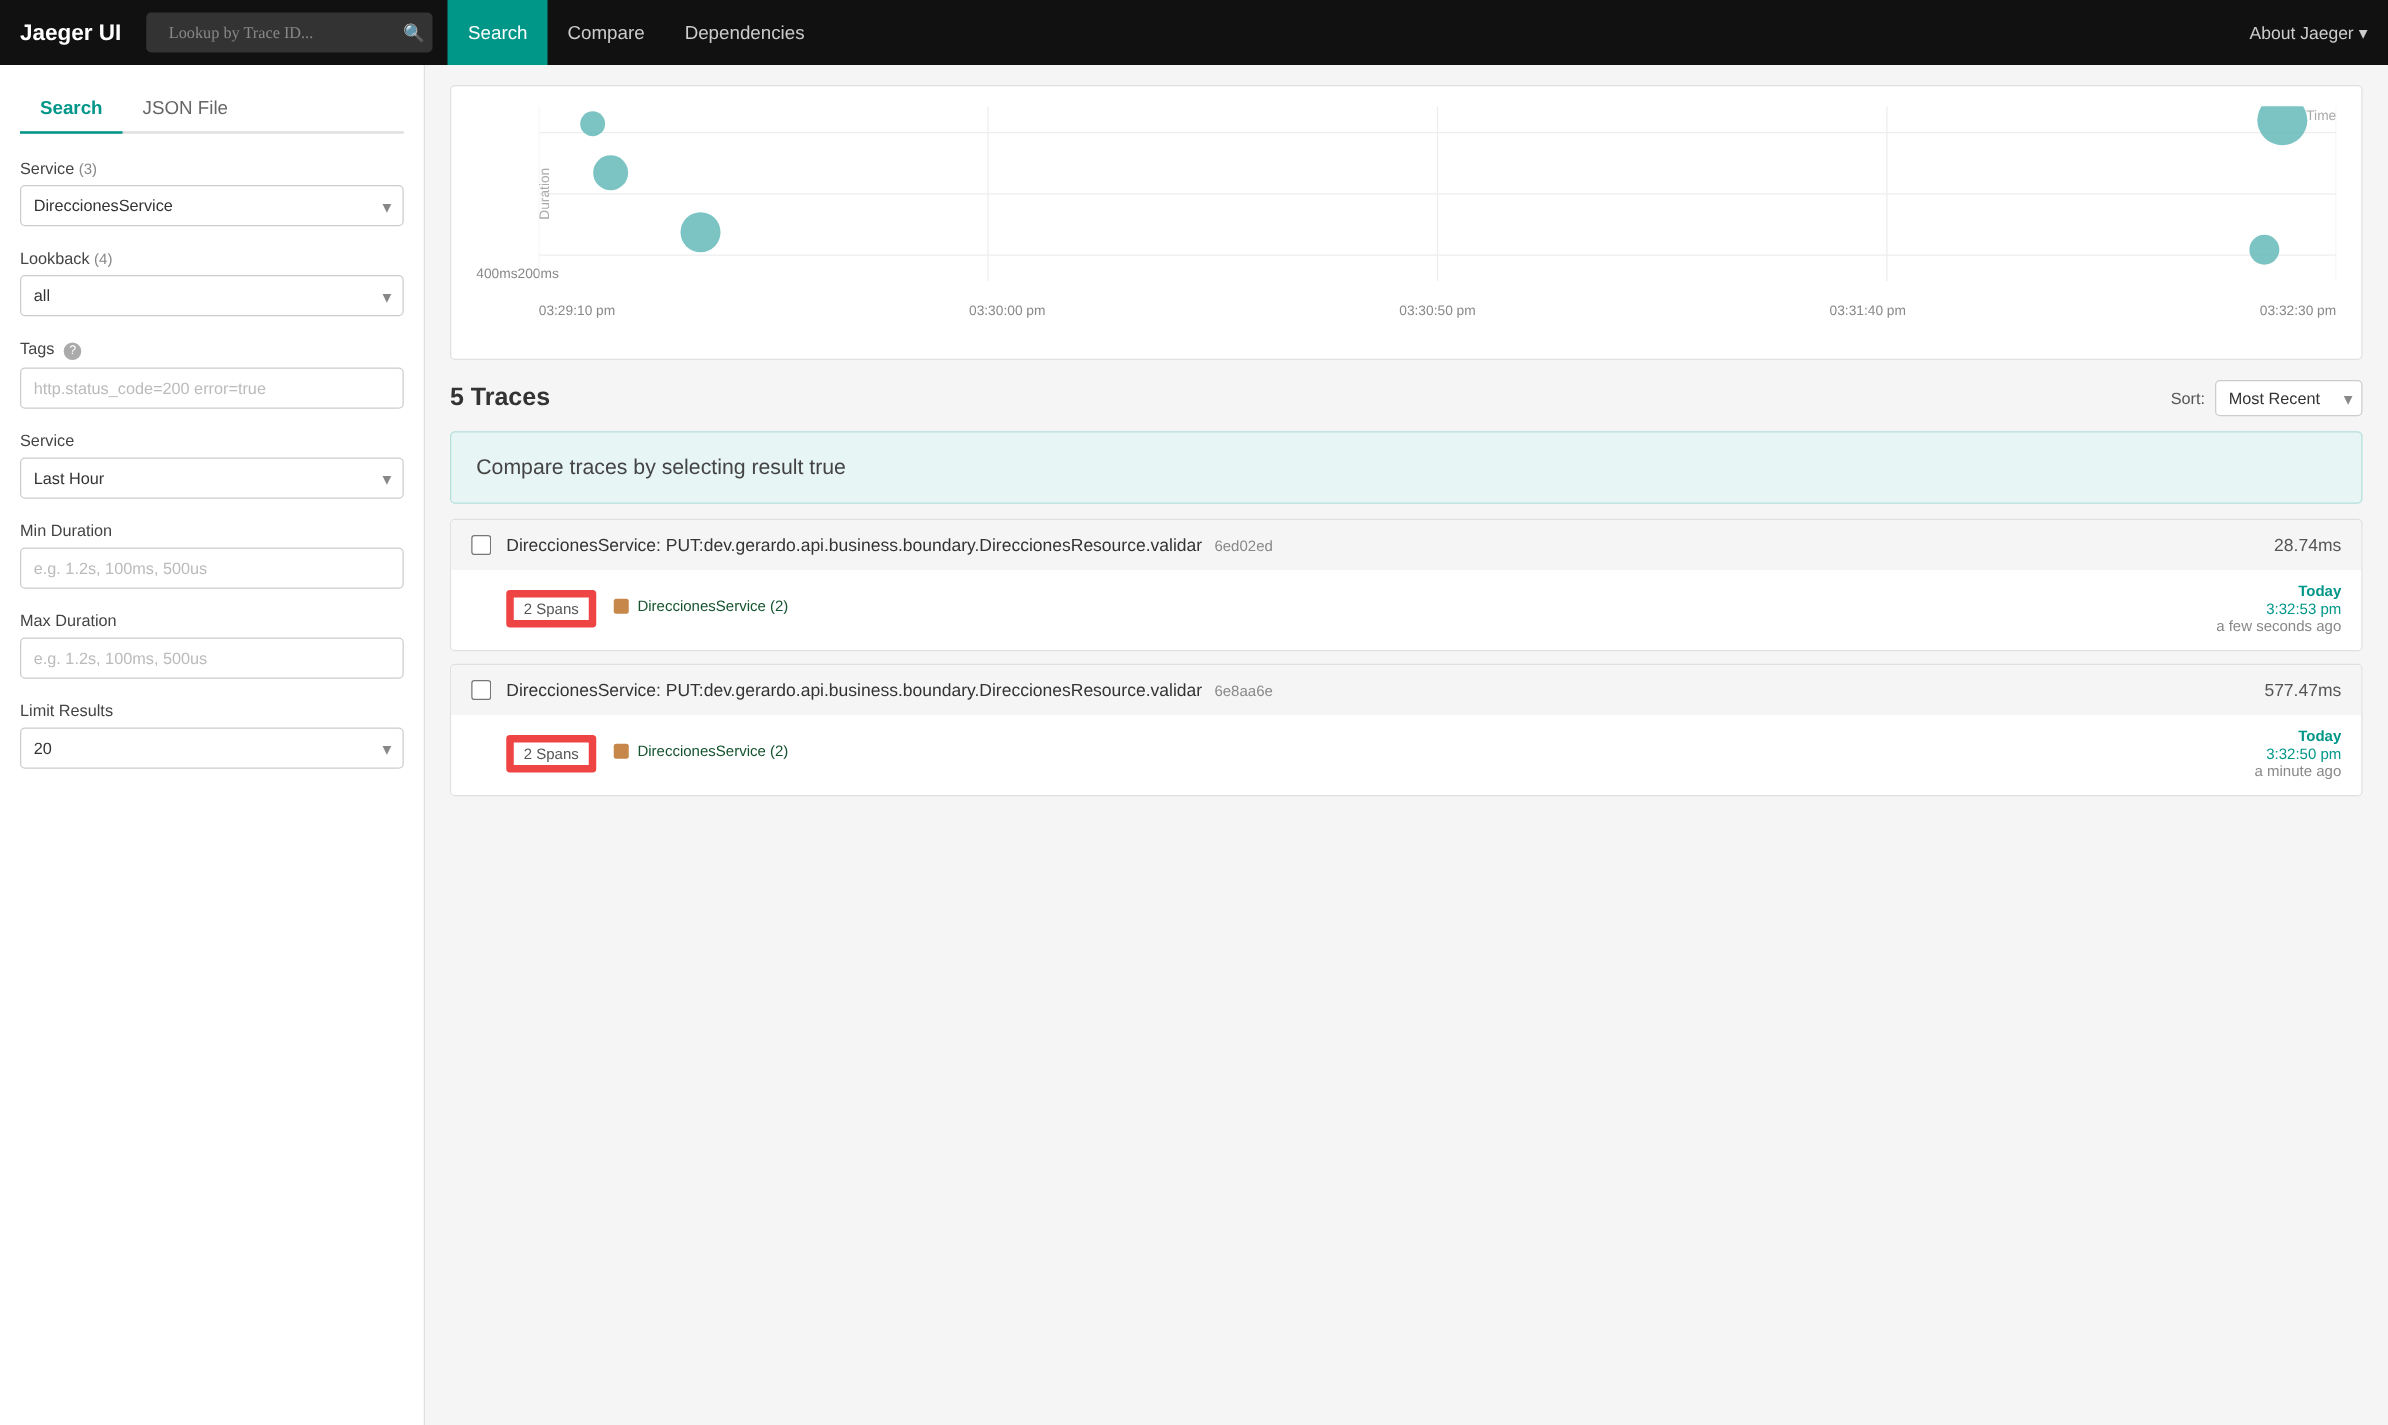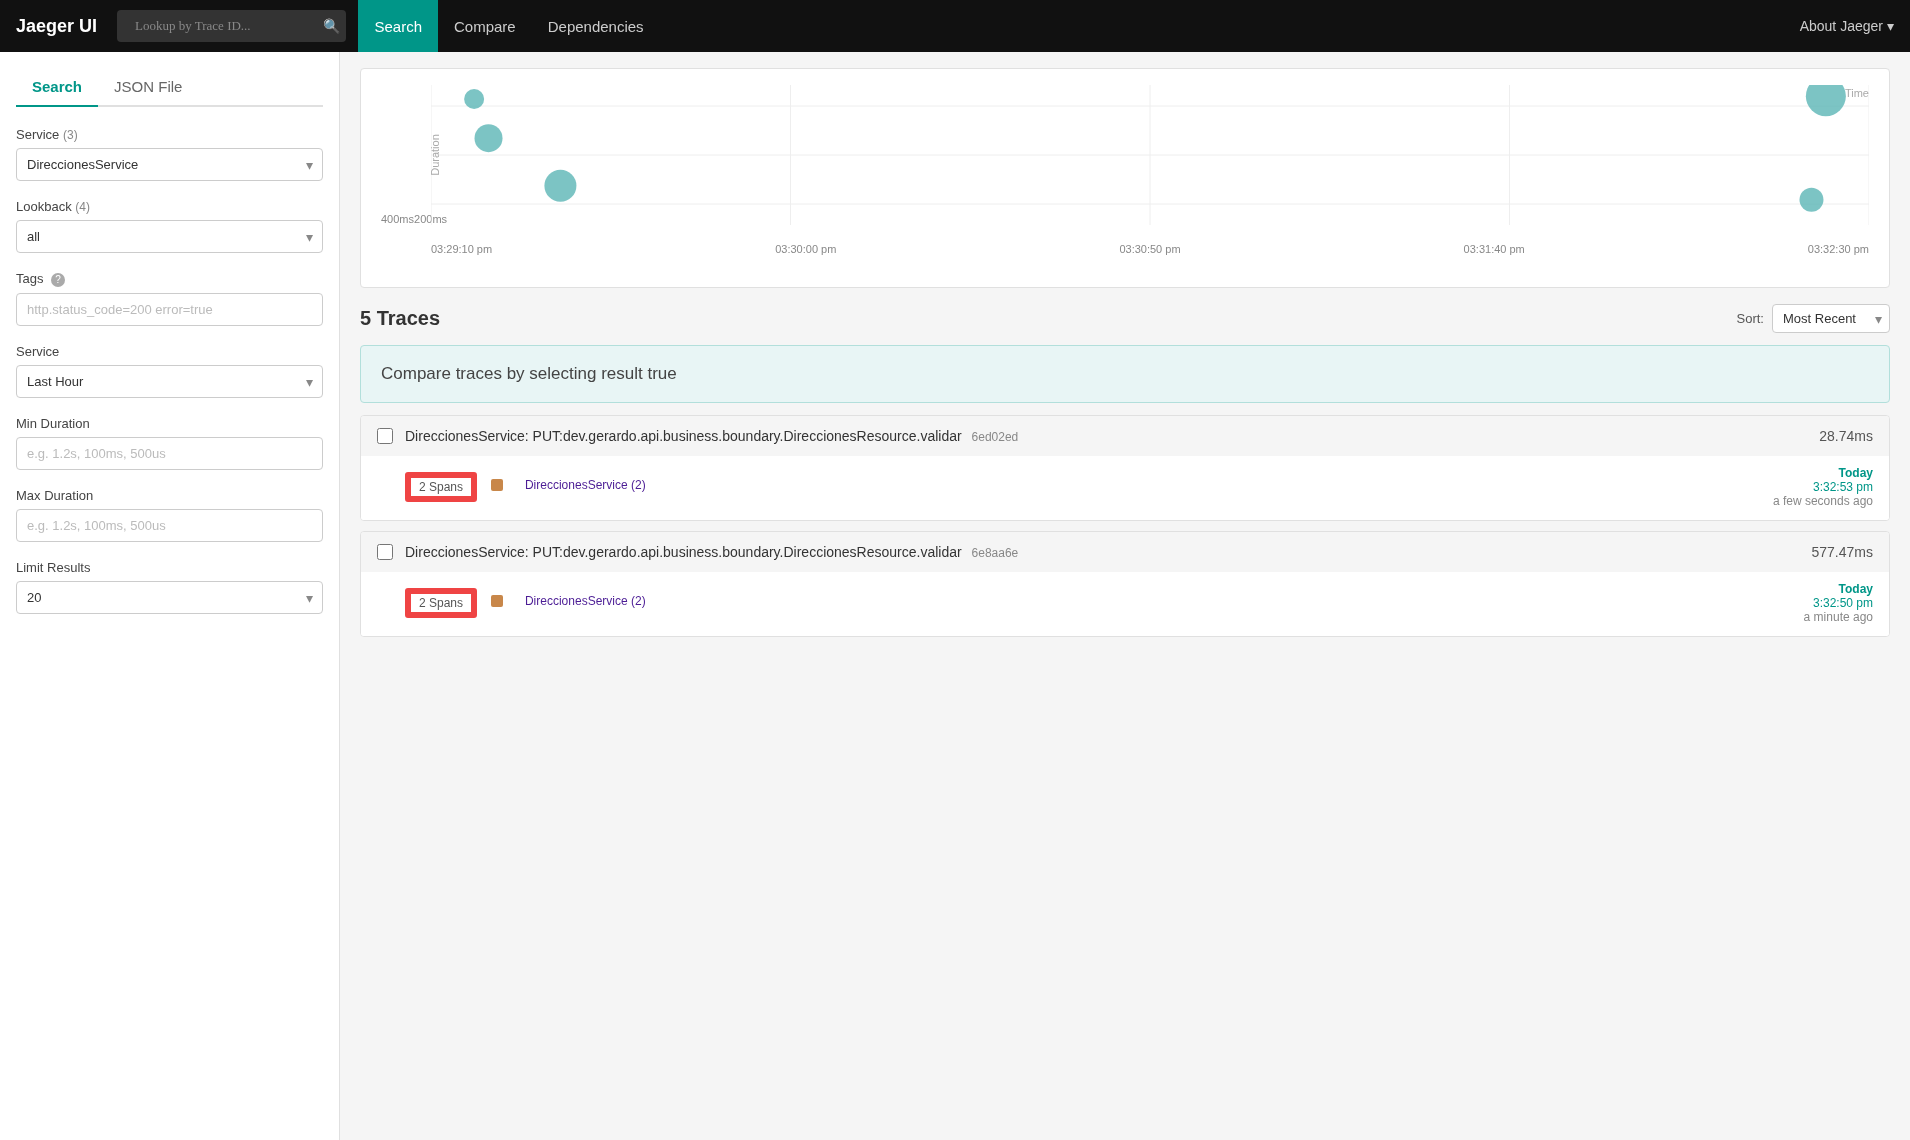--- a/index.html
+++ b/index.html
@@ -278,23 +278,23 @@
       border: 6px solid #ef4444;
       border-radius: 3px;
       padding: 2px 8px;
       font-size: 12px;
       color: #555;
       margin-right: 10px;
     }
     .service-badge {
       display: inline-flex;
       align-items: center;
-      gap: 22px;
+      gap: 7px;
       font-size: 12px;
-      color: #4c1d95;
+      color: #14532d;
     }
     .service-dot {
       width: 12px;
       height: 12px;
       background: #c8874a;
       border-radius: 2px;
       flex-shrink: 0;
     }
     .trace-meta {
       text-align: right;

